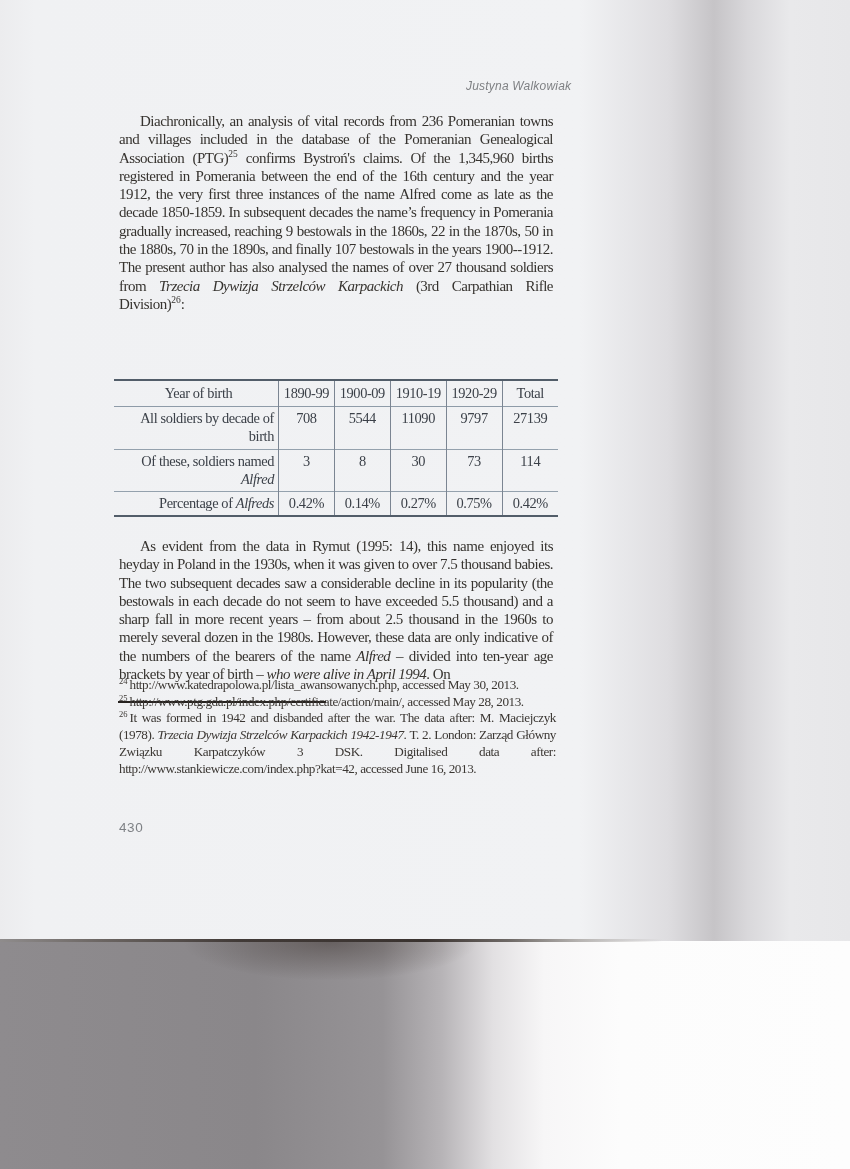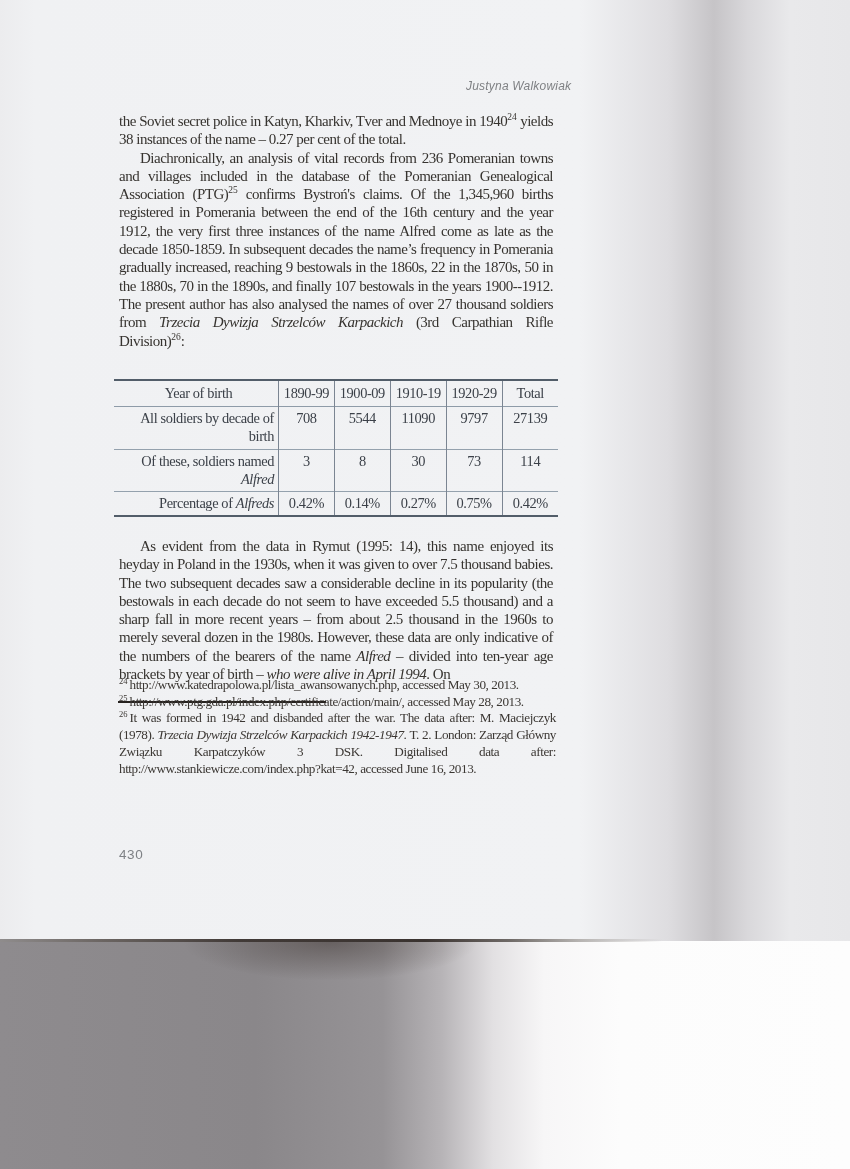--- a/index.html
+++ b/index.html
@@ -64,21 +64,21 @@
     background:#26221f;
   }
   .footnotes {
     position:absolute; left:119px; top:677px; width:437px;
     font-size:13.2px; line-height:16.7px; letter-spacing:-0.45px;
     color:#3b3733; text-align:justify;
   }
   .footnote sup { font-size:8.5px; vertical-align:5px; margin-right:2px; }
 
   .page-number {
-    position:absolute; left:119px; top:847px;
+    position:absolute; left:119px; top:820px;
     font-family:"Liberation Sans", sans-serif;
     font-size:13.5px; color:#7e8185; letter-spacing:0.6px;
   }
 
   
   .page-bottom-edge {
     position:absolute; left:0; top:939px; width:850px; height:3px;
     background:linear-gradient(90deg,
       #8f8c8c 0%, #6b6562 12%, #413a37 28%, #3a3330 50%,
       #6f6a67 60%, #b5b2b0 68%, rgba(230,230,230,0) 78%);
@@ -95,21 +95,20 @@
 </style>
 </head>
 <body>
 
 <div class="scan">
   <div class="page">
 
     <div class="running-head">Justyna Walkowiak</div>
 
     <div class="textblock upper">
-      <p><span>the Soviet secret police in Katyn, Kharkiv, Tver and Mednoye in 1940</span><sup>24</sup><span> yields 38 instances of the name – 0.27 per cent of the total.</span></p>
       <p class="indent"><span>Diachronically, an analysis of vital records from 236 Pomeranian towns and villages included in the database of the Pomeranian Genealogical Association (PTG)</span><sup>25</sup><span> confirms Bystroń's claims. Of the 1,345,960 births registered in Pomerania between the end of the 16th century and the year 1912, the very first three instances of the name Alfred come as late as the decade 1850-1859. In subsequent decades the name’s frequency in Pomerania gradually increased, reaching 9 bestowals in the 1860s, 22 in the 1870s, 50 in the 1880s, 70 in the 1890s, and finally 107 bestowals in the years 1900--1912. The present author has also analysed the names of over 27 thousand soldiers from </span><em>Trzecia Dywizja Strzelców Karpackich</em><span> (3rd Carpathian Rifle Division)</span><sup>26</sup><span>:</span></p>
     </div>
 
     <table class="datatable">
       <thead>
           <tr>
             <th class="label-col">Year of birth</th>
             <th>1890-99</th>
             <th>1900-09</th>
             <th>1910-19</th>

